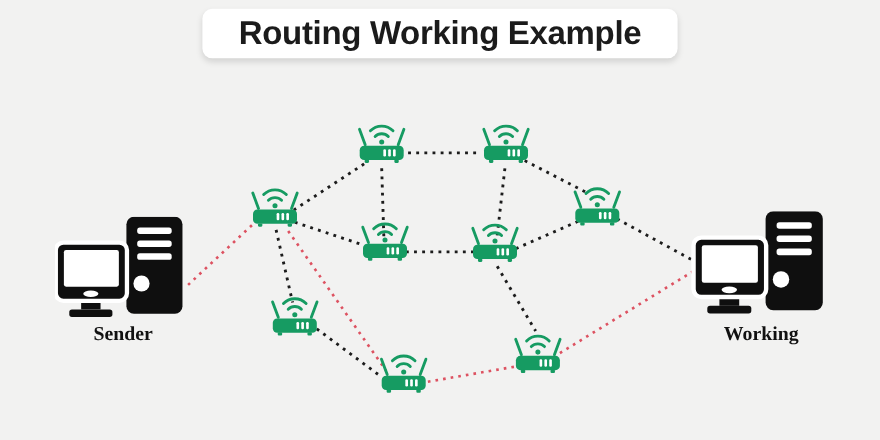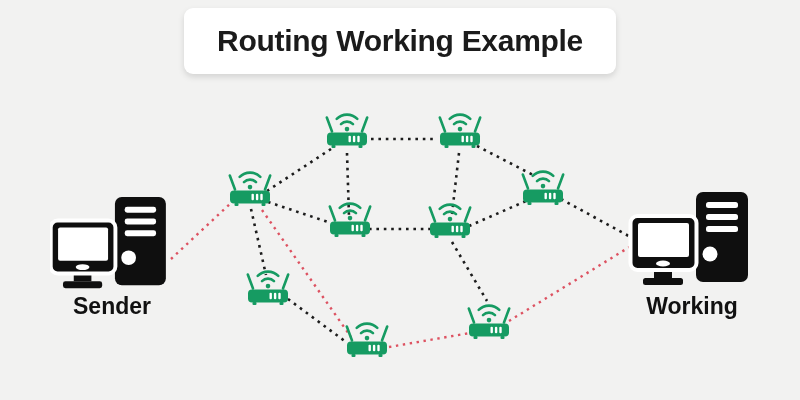--- a/index.html
+++ b/index.html
@@ -4,36 +4,36 @@
 <style>
   html,body{margin:0;padding:0;}
   body{
     width:800px;height:400px;
     background:var(--bg,#f2f2f1);
     font-family:"Liberation Sans","DejaVu Sans",sans-serif;
     position:relative;overflow:hidden;
   }
   .banner{
     position:absolute;left:50%;top:8px;transform:translateX(-50%);
-    width:432px;height:66px;
+    width:432px;height:45px;
     background:var(--banner,#ffffff);
     border-radius:9px;
     box-shadow:0 3px 6px rgba(0,0,0,.13);
     display:flex;align-items:center;justify-content:center;
   }
   .banner h1{
     margin:0;font-size:30px;font-weight:bold;letter-spacing:-.3px;
     color:var(--title,#1b1b1b);
   }
   svg.diagram{position:absolute;left:0;top:0;}
   .edge-link{stroke:var(--link,#1c1c1c);stroke-width:2.6;stroke-dasharray:2.6 4.8;fill:none;}
   .edge-route{stroke:var(--route,#dd5261);stroke-width:2.4;stroke-dasharray:2.4 4.6;fill:none;}
   .endpoint-label{
     position:absolute;width:160px;text-align:center;
-    font-size:23px;font-weight:bold;color:var(--labeltxt,#111111);
+    font-size:18px;font-weight:bold;color:var(--labeltxt,#111111);font-family:Liberation Serif, serif;
   }
   #sender-label{left:32px;top:293px;}
   #receiver-label{left:612px;top:293px;}
 </style>
 </head>
 <body style="--bg: #f2f2f1; --banner: #ffffff; --title: #1b1b1b; --green: #169b62; --link: #1c1c1c; --route: #dd5261; --pc: #0f0f0f; --labeltxt: #111111;">
 
 <svg class="diagram" width="800" height="400" viewBox="0 0 800 400">
   <defs>
     <symbol id="router" viewBox="0 0 44 42">

